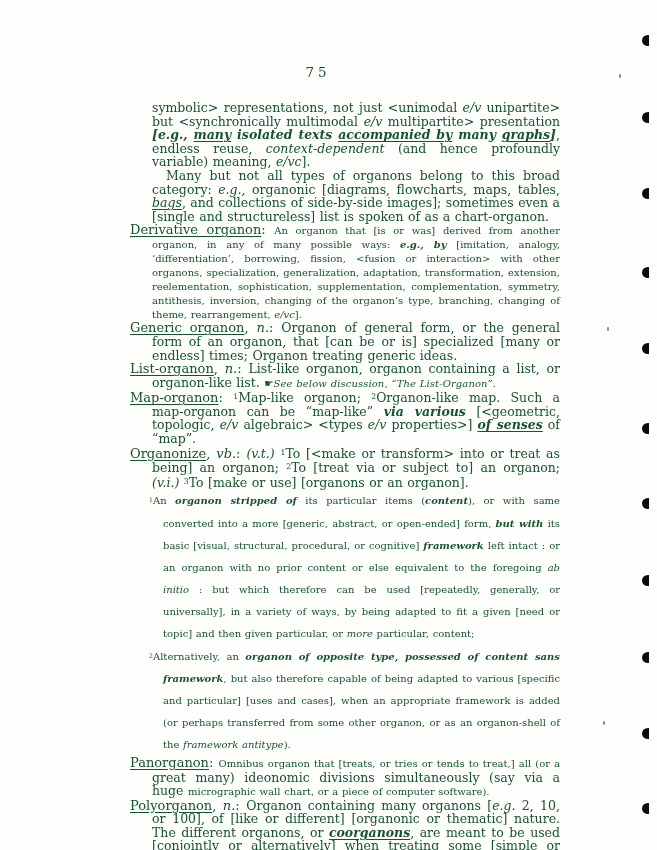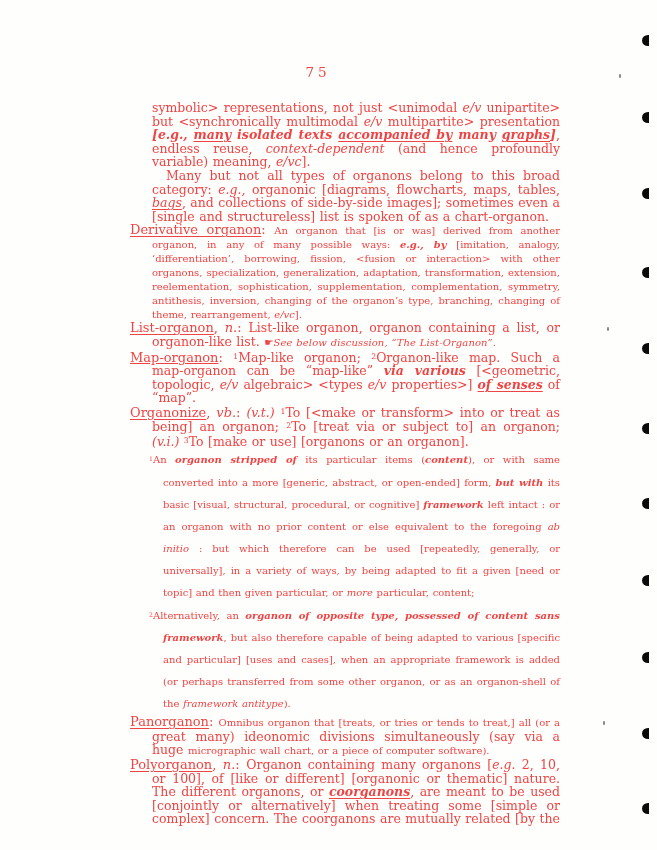--- a/index.html
+++ b/index.html
@@ -1,18 +1,18 @@
 <!DOCTYPE html>
 <html><head>
 <meta charset="utf-8">
 <style>
   html,body{margin:0;padding:0;}
   body{width:657px;height:850px;background:#ffffff;}
   .page{position:relative;width:657px;height:850px;background:#fefefdf5;overflow:hidden;
-        font-family:"DejaVu Serif",serif;color:#ef4444;}
+        font-family:"DejaVu Serif",serif;color:#14532d;}
   .page-number{position:absolute;top:64px;left:130px;width:376px;text-align:center;
         font-size:13.5px;letter-spacing:4px;}
   .text-block{position:absolute;left:130px;top:101px;width:430px;}
   .p{margin:0;text-align:justify;font-size:12.5px;line-height:13.6px;word-spacing:0.5px;}
   .k-plain{margin-left:22px;}
   .k-indent{margin-left:22px;text-indent:14px;}
   .k-entry{padding-left:22px;text-indent:-22px;}
   .k-sub{margin-left:19px;padding-left:14px;text-indent:-14px;font-size:10px;line-height:22px;}
   .lh-sm{line-height:13px;}
   .just-last{text-align-last:justify;}
@@ -29,20 +29,21 @@
 </style>
 </head>
 <body>
 
 <div class="page">
   <div class="page-number">75</div>
   <div class="text-block">
       <div class="p k-plain"><span>symbolic&gt; representations, not just &lt;unimodal </span><span class="s-i">e/v</span><span> unipartite&gt; but &lt;synchronically multimodal </span><span class="s-i">e/v</span><span> multipartite&gt; presentation </span><span class="s-b s-i">[e.g., </span><span class="s-b s-i s-u">many</span><span class="s-b s-i"> </span><span class="s-b s-i">isolated texts </span><span class="s-b s-i s-u">accompanied by</span><span class="s-b s-i"> many </span><span class="s-b s-i s-u">graphs</span><span class="s-b s-i">]</span><span>, endless reuse, </span><span class="s-i">context-dependent</span><span> (and hence profoundly variable) meaning, </span><span class="s-i">e/vc</span><span>].</span></div>
       <div class="p k-indent"><span>Many but not all types of organons belong to this broad category: </span><span class="s-i">e.g.,</span><span> organonic [diagrams, flowcharts, maps, tables, </span><span class="s-i s-u">bags</span><span>, and collections of side-by-side images]; sometimes even a [single and structureless] list is spoken of as a chart-organon.</span></div>
       <div class="p k-entry lh-sm"><span class="s-hw s-u">Derivative organon</span><span class="s-hw">: </span><span class="s-sm">An organon that [is or was] derived from another organon, in any of many possible ways: </span><span class="s-sm s-b s-i">e.g., </span><span class="s-sm s-b">by</span><span class="s-sm"> [imitation, analogy, ‘differentiation’, borrowing, fission, &lt;fusion or interaction&gt; with other organons, specialization, generalization, adaptation, transformation, extension, reelementation, sophistication, supplementation, complementation, symmetry, antithesis, inversion, changing of the organon’s type, branching, changing of theme, rearrangement, </span><span class="s-sm s-i">e/vc</span><span class="s-sm">].</span></div>
+      <div class="p k-entry"><span class="s-hw s-u">Generic organon</span><span class="s-hw">, </span><span class="s-hw s-i">n</span><span class="s-hw">.: </span><span> Organon of general form, or the general form of an organon, that [can be or is] specialized [many or endless] times; Organon treating generic ideas.</span></div>
       <div class="p k-entry"><span class="s-hw s-u">List-organon</span><span class="s-hw">, </span><span class="s-hw s-i">n</span><span class="s-hw">.: </span><span> List-like organon, organon containing a list, or organon-like list. </span><span class="s-hand">☛</span><span class="s-note">See below discussion, “The List-Organon”.</span></div>
       <div class="p k-entry"><span class="s-hw s-u">Map-organon</span><span class="s-hw">: </span><span class="s-sup">1</span><span>Map-like organon; </span><span class="s-sup">2</span><span>Organon-like map. Such a map-organon can be “map-like” </span><span class="s-b">via various</span><span> [&lt;geometric, topologic, </span><span class="s-i">e/v</span><span> algebraic&gt; &lt;types </span><span class="s-i">e/v</span><span> properties&gt;] </span><span class="s-b s-u">of senses</span><span> of “map”.</span></div>
       <div class="p k-entry"><span class="s-hw s-u">Organonize</span><span class="s-hw">, </span><span class="s-hw s-i">vb</span><span class="s-hw">.: </span><span> </span><span class="s-i">(v.t.)</span><span> </span><span class="s-sup">1</span><span>To [&lt;make or transform&gt; into or treat as being] an organon; </span><span class="s-sup">2</span><span>To [treat via or subject to] an organon; </span><span class="s-i">(v.i.)</span><span> </span><span class="s-sup">3</span><span>To [make or use] [organons or an organon].</span></div>
       <div class="p k-sub"><span class="s-sup">1</span><span>An </span><span class="s-b">organon stripped of</span><span> its particular items (</span><span class="s-b">content</span><span>), or with same converted into a more [generic, abstract, or open-ended] form, </span><span class="s-b">but with</span><span> its basic [visual, structural, procedural, or cognitive] </span><span class="s-b">framework</span><span> left intact : or an organon with no prior content or else equivalent to the foregoing </span><span class="s-i">ab initio</span><span> : but which therefore can be used [repeatedly, generally, or universally], in a variety of ways, by being adapted to fit a given [need or topic] and then given particular, or </span><span class="s-i">more</span><span> particular, content;</span></div>
       <div class="p k-sub"><span class="s-sup">2</span><span>Alternatively, an </span><span class="s-b">organon of opposite type, possessed of content sans framework</span><span>, but also therefore capable of being adapted to various [specific and particular] [uses and cases], when an appropriate framework is added (or perhaps transferred from some other organon, or as an organon-shell of the </span><span class="s-i">framework antitype</span><span>).</span></div>
       <div class="p k-entry"><span class="s-hw s-u">Panorganon</span><span class="s-hw">: </span><span class="s-sm">Omnibus organon that [treats, or tries or tends to treat,] all (or a </span><span>great many) ideonomic divisions simultaneously (say via a huge </span><span class="s-sm">micrographic wall chart, or a piece of computer software).</span></div>
       <div class="p k-entry just-last"><span class="s-hw s-u">Polyorganon</span><span class="s-hw">, </span><span class="s-hw s-i">n</span><span class="s-hw">.: </span><span> Organon containing many organons [</span><span class="s-i">e.g.</span><span> 2, 10, or 100], of [like or different] [organonic or thematic] nature. The different organons, or </span><span class="s-b s-i s-u">coorganons</span><span>, are meant to be used [conjointly or alternatively] when treating some [simple or complex] concern. The coorganons are mutually related [by the</span></div>
     </div>
   <div id="binding-marks">
       <div class="mark" style="left: 642px; top: 34.5px; background: rgb(10, 10, 10);"></div>

